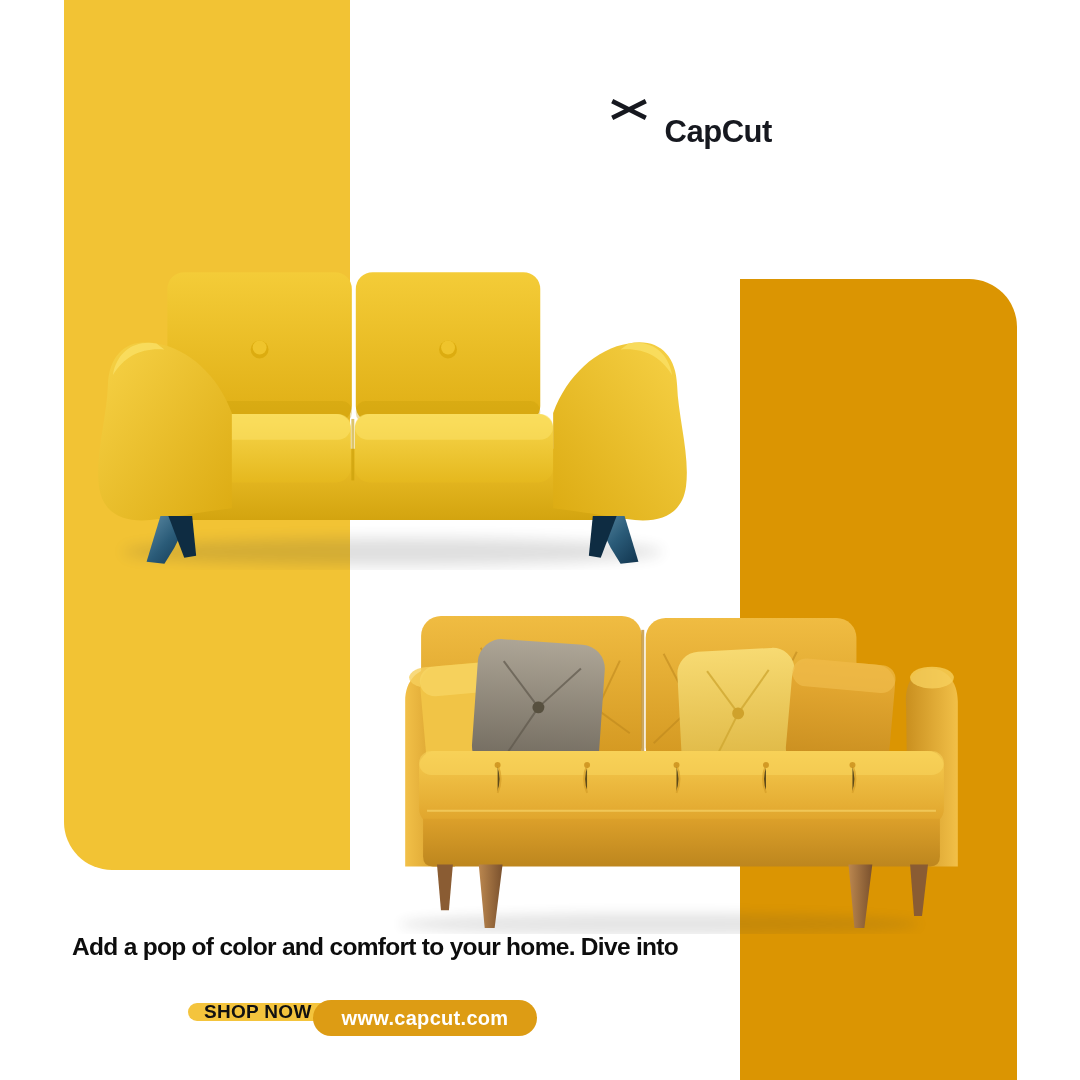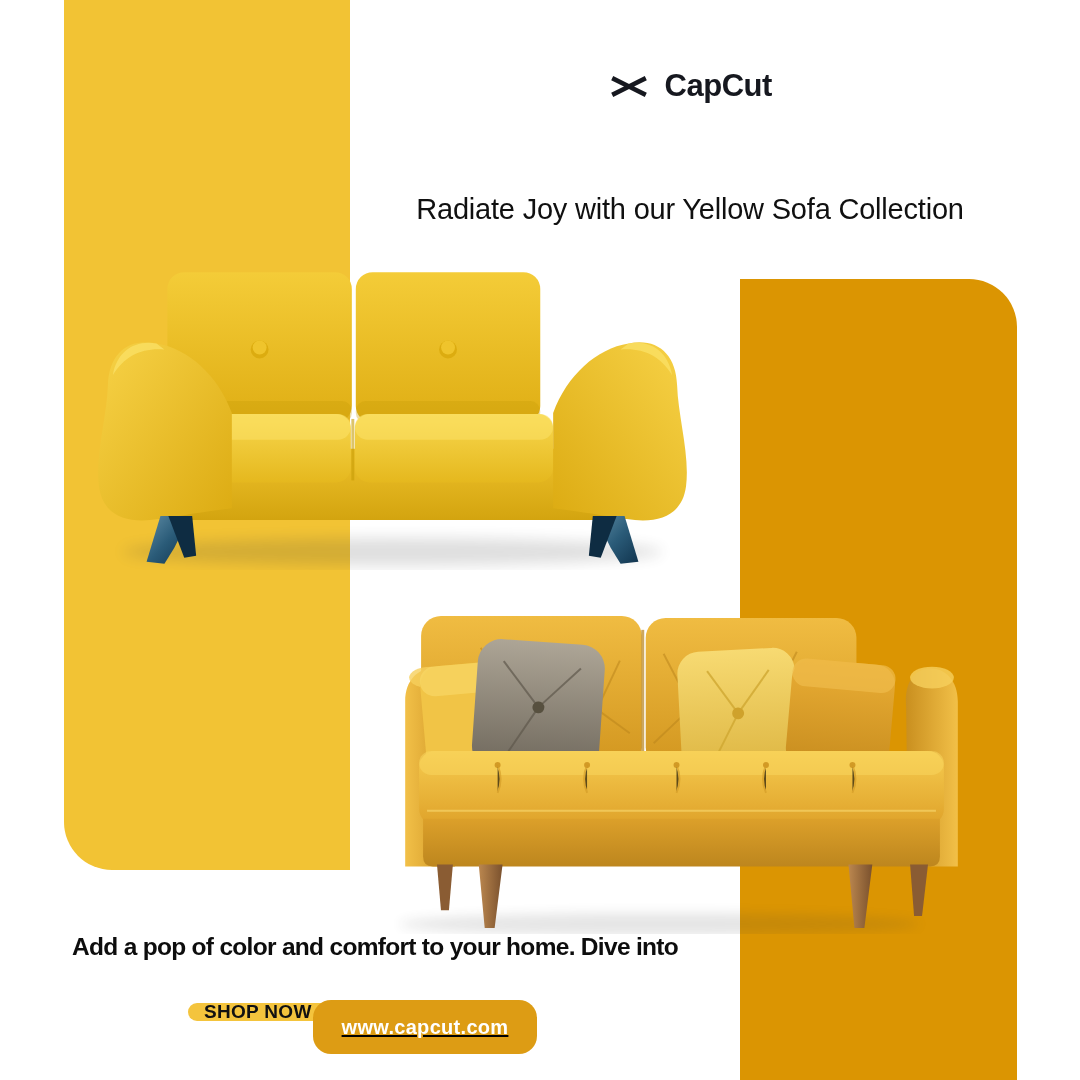--- a/index.html
+++ b/index.html
@@ -7,60 +7,59 @@
           font-family:"Liberation Sans",sans-serif;}
   
   .panel-left{position:absolute;left:64px;top:0;width:286px;height:870px;
               background:#F2C334;border-radius:0 0 0 48px;z-index:1;}
   .panel-right{position:absolute;left:740px;top:279px;width:277px;height:801px;
                background:#DB9502;border-radius:0 48px 0 0;z-index:1;}
   
   .logo-row{position:absolute;left:340px;top:68px;width:700px;text-align:center;z-index:5;}
   .logo-row svg{vertical-align:middle;margin-right:10px;}
   .logo-text{display:inline-block;vertical-align:middle;font-size:31px;font-weight:bold;
-             color:#16181F;letter-spacing:-0.5px;}
+             color:#16181F;letter-spacing:-0.5px;margin-top:46px;}
   .headline{position:absolute;left:300px;top:118px;width:780px;text-align:center;z-index:5;
             font-family:"DejaVu Serif","Liberation Serif",serif;font-weight:bold;
             font-size:71px;letter-spacing:-2px;color:#DFA32B;line-height:1;}
   .subheadline{position:absolute;left:340px;top:193px;width:700px;text-align:center;z-index:5;
                font-size:29px;color:#101010;letter-spacing:-0.2px;}
   
   .sofa-top{position:absolute;left:95px;top:252px;width:595px;height:318px;z-index:3;}
   .sofa-bottom{position:absolute;left:393px;top:606px;width:577px;height:328px;z-index:3;}
   
   .body-copy{position:absolute;left:72px;top:932px;z-index:5;color:#0d0d0d;
              font-weight:bold;font-size:24.5px;letter-spacing:-0.7px;line-height:1.2;}
   .body-copy div{white-space:nowrap;text-align:center;}
   
   .pill-shop{position:absolute;left:188px;top:1003px;width:195px;height:18px;z-index:5;
              background:#F4C43D;border-radius:15px;display:flex;align-items:center;
              padding-left:16px;box-sizing:border-box;cursor:pointer;}
   .pill-shop span{font-size:19px;font-weight:bold;color:#111;letter-spacing:0.3px;}
-  .pill-site{position:absolute;left:313px;top:1000px;width:224px;height:54px;z-index:6;
+  .pill-site{position:absolute;left:313px;top:1000px;width:224px;height:36px;z-index:6;
              background:#DD9C14;border-radius:18px;display:flex;align-items:center;
-             justify-content:center;cursor:pointer;text-decoration:underline;}
+             justify-content:center;cursor:pointer;}
   .pill-site span{font-size:20px;font-weight:bold;color:#ffffff;letter-spacing:0.3px;}
 </style>
 </head>
 <body>
 
 <div class="canvas">
 
   <div class="panel-left"></div>
   <div class="panel-right"></div>
 
   <div class="logo-row">
     <svg width="42" height="27" viewBox="0 0 50 30">
       <path d="M5 5 L25 15 L5 25" fill="none" stroke="#16181F" stroke-width="5.4"></path>
       <path d="M45 5 L25 15 L45 25" fill="none" stroke="#16181F" stroke-width="5.4"></path>
     </svg>
     <span class="logo-text">CapCut</span>
   </div>
 
-  <div class="subheadline">Radiate Joy with our Yellow Sofa Collection</div>
 
   <div class="sofa-top">
     <svg width="595" height="318" viewBox="0 0 600 320">
       <defs>
         <linearGradient id="g1cush" x1="0" y1="0" x2="0" y2="1">
           <stop offset="0" stop-color="#F4CC38"></stop>
             <stop offset="1" stop-color="#DFAE14"></stop>
         </linearGradient>
         <linearGradient id="g1seat" x1="0" y1="0" x2="0" y2="1">
           <stop offset="0" stop-color="#F8D84F"></stop>

